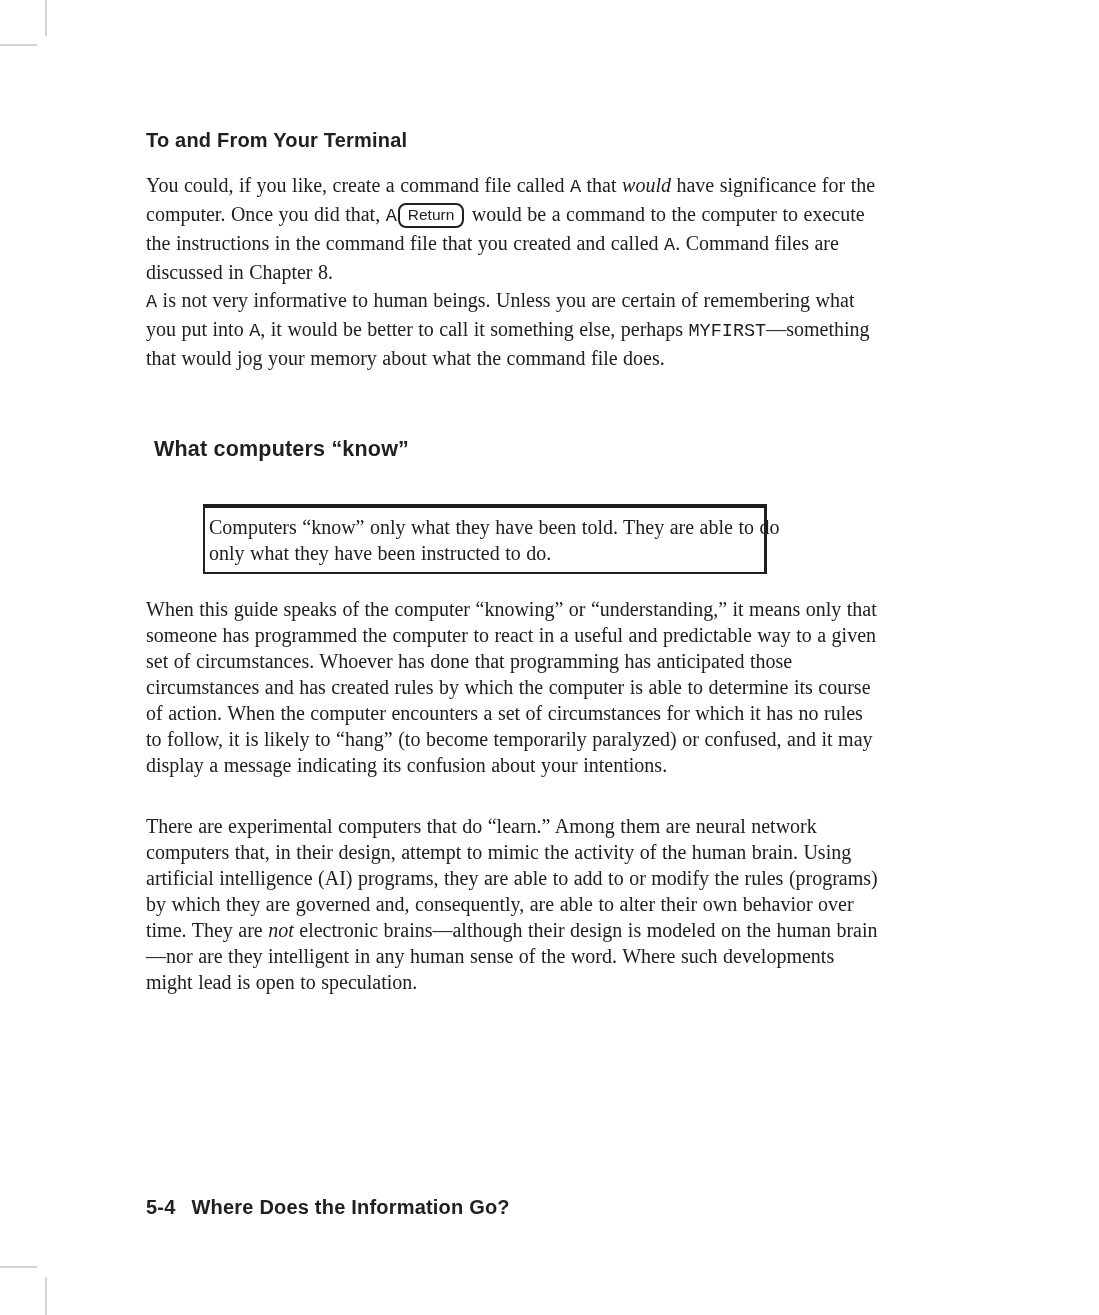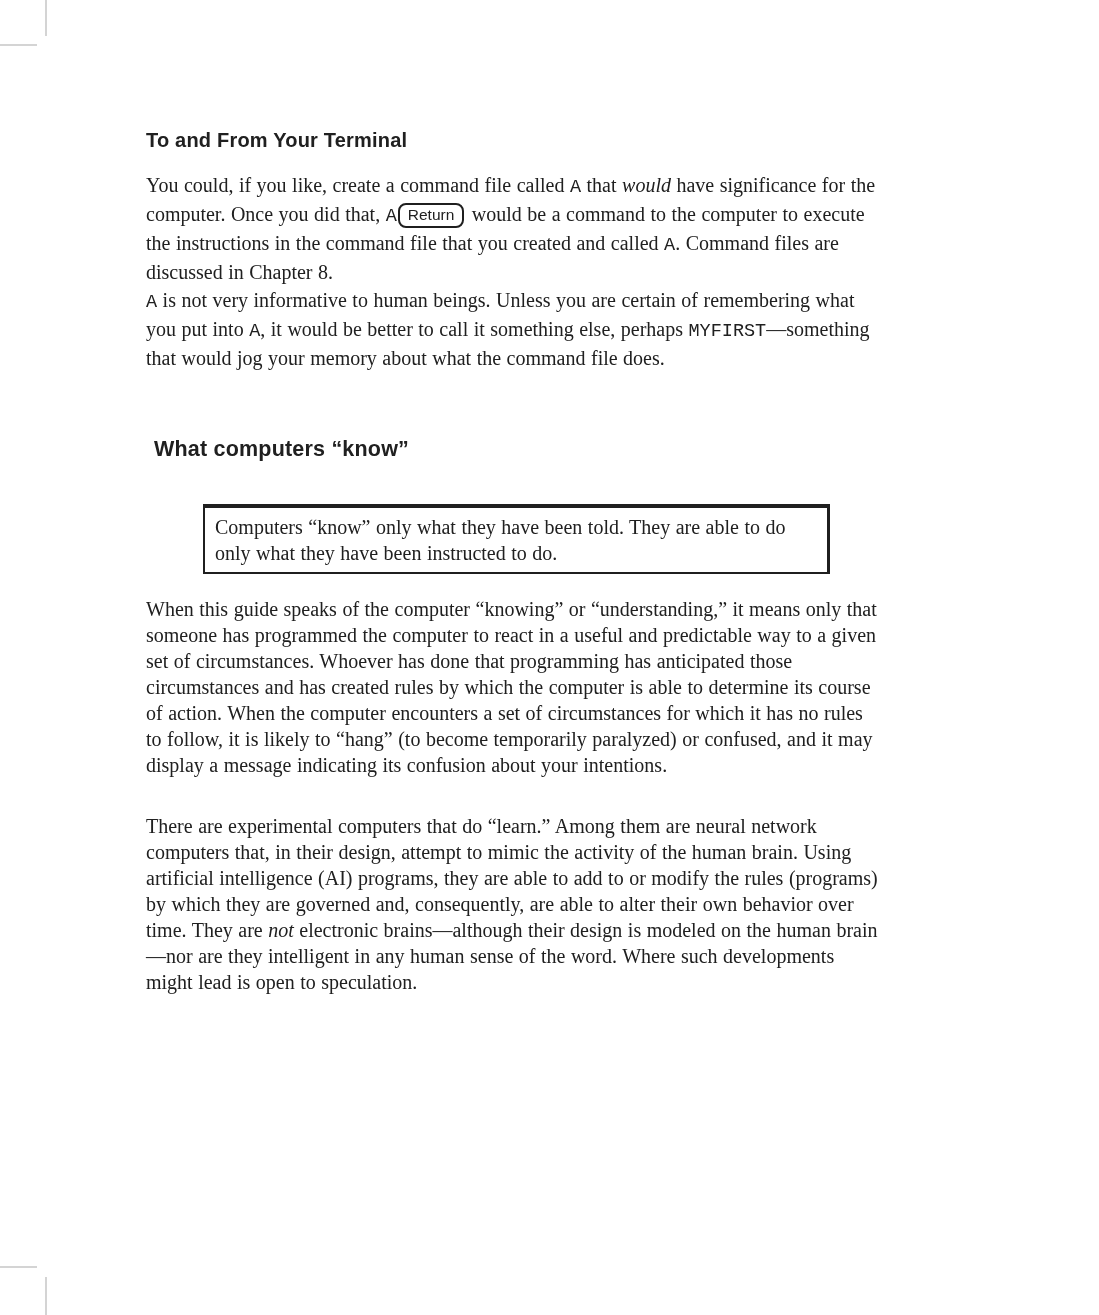--- a/index.html
+++ b/index.html
@@ -34,26 +34,26 @@
   .p4 { top: 813px; }
   .p5 { top: 1067px; }
 
   .section-heading {
     position: absolute; left: 138px; top: 421px; margin: 16px;
     font-family: Liberation Sans, sans-serif;
     font-size: 21.5px; font-weight: bold; letter-spacing: 0.2px;
   }
 
   .callout {
-    position: absolute; left: 203px; top: 504px; width: 627px;
+    position: absolute; left: 203px; top: 504px; width: 564px;
     box-sizing: border-box;
     border: 2px solid #1f1f1f;
     border-top-width: 4px;
     border-right-width: 3px;
-    padding: 6px 14px 6px 10px;
+    padding: 6px 14px 6px 4px;
   }
   .callout-text {
     position: static; width: 575px;
     font-size: 20px; line-height: 26px; word-spacing: 0.5px;
   }
 
   .seg-plain  { }
   .seg-italic { font-style: italic; text-align: center; }
   .seg-mono   {
     font-family: "Liberation Mono", "DejaVu Sans Mono", monospace;
@@ -97,14 +97,17 @@
 
   <div class="callout">
     <div class="callout-text">Computers “know” only what they have been told. They are able to do only what they have been instructed to do.</div>
   </div>
 
   <p class="body p3"><span class="seg-plain">When this guide speaks of the computer “knowing” or “understanding,” it means only that someone has programmed the computer to react in a useful and predictable way to a given set of circumstances. Whoever has done that programming has anticipated those circumstances and has created rules by which the computer is able to determine its course of action. When the computer encounters a set of circumstances for which it has no rules to follow, it is likely to “hang” (to become temporarily paralyzed) or confused, and it may display a message indicating its confusion about your intentions.</span></p>
 
   <p class="body p4"><span class="seg-plain">There are experimental computers that do “learn.” Among them are neural network computers that, in their design, attempt to mimic the activity of the human brain. Using artificial intelligence (AI) programs, they are able to add to or modify the rules (programs) by which they are governed and, consequently, are able to alter their own behavior over time. They are </span><span class="seg-italic">not</span><span class="seg-plain"> electronic brains—although their design is modeled on the human brain—nor are they intelligent in any human sense of the word. Where such developments might lead is open to speculation.</span></p>
 
 
+  <div class="doc-footer">
+    <span class="footer-page-number">5-4</span><span>Where Does the Information Go?</span>
+  </div>
 
 </div>
 
 </body></html>

